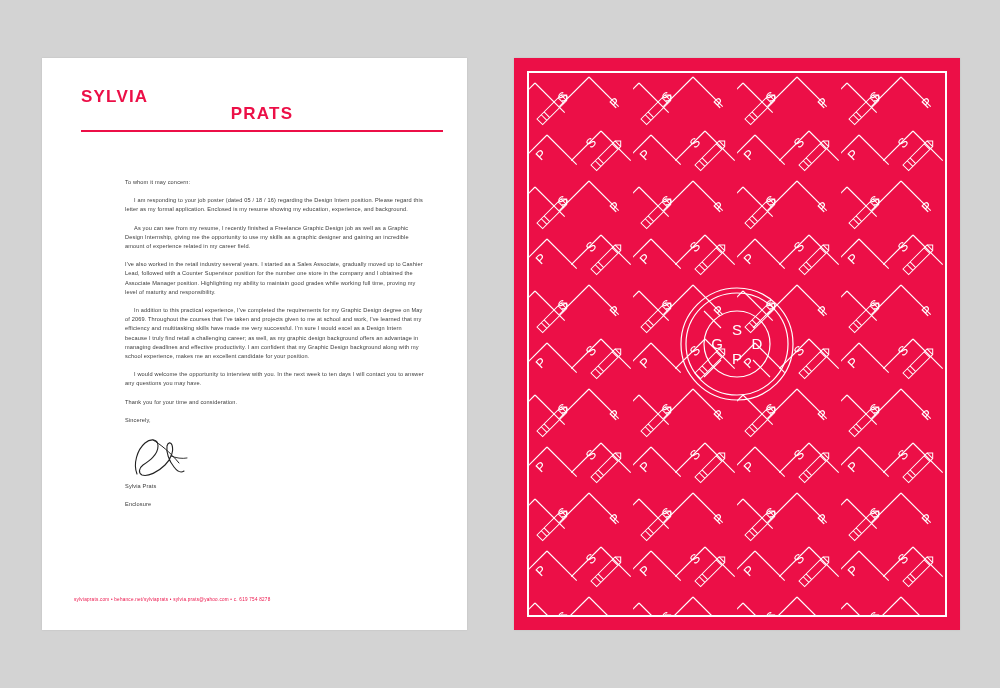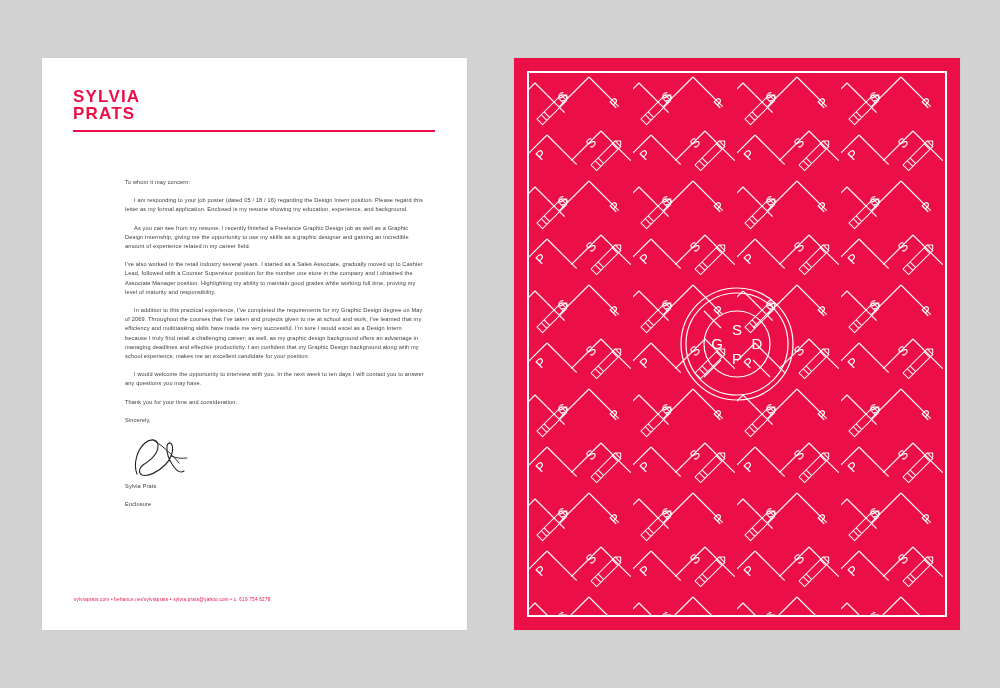--- a/index.html
+++ b/index.html
@@ -20,38 +20,39 @@
     position: absolute;
     left: 42px;
     top: 58px;
     width: 425px;
     height: 572px;
     background: #ffffff;
     box-shadow: 0 0 2px rgba(0,0,0,0.10);
   }
   .letterhead {
     position: absolute;
-    left: 31px;
+    left: 39px;
     top: 30px;
     width: 362px;
   }
   .brand-name {
     color: #ec0f47;
     font-size: 17px;
     letter-spacing: 1.2px;
     line-height: 17px;
     font-weight: bold;
     font-family: "Liberation Sans", sans-serif;
   }
   .brand-line-2 {
     color: #ec0f47;
     font-size: 17px;
     letter-spacing: 1.2px;
     line-height: 18px;
     font-weight: bold;
+    text-align: center;
   }
   .rule {
     margin-top: 7px;
     height: 2px;
     background: #ec0f47;
     width: 362px;
   }
 
   .body-copy {
     position: absolute;

